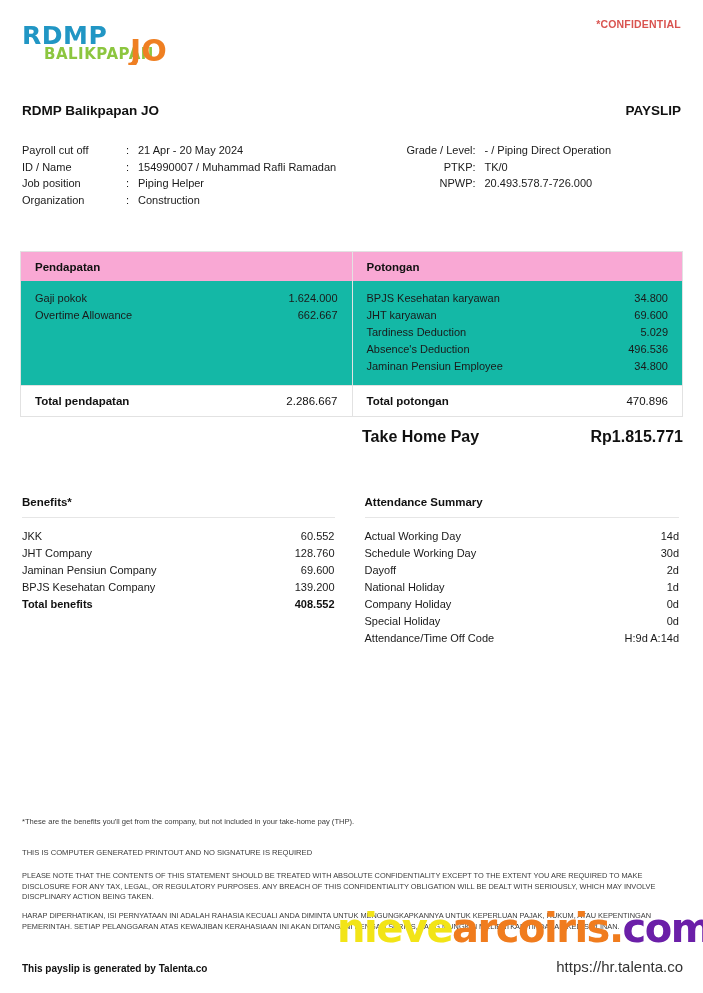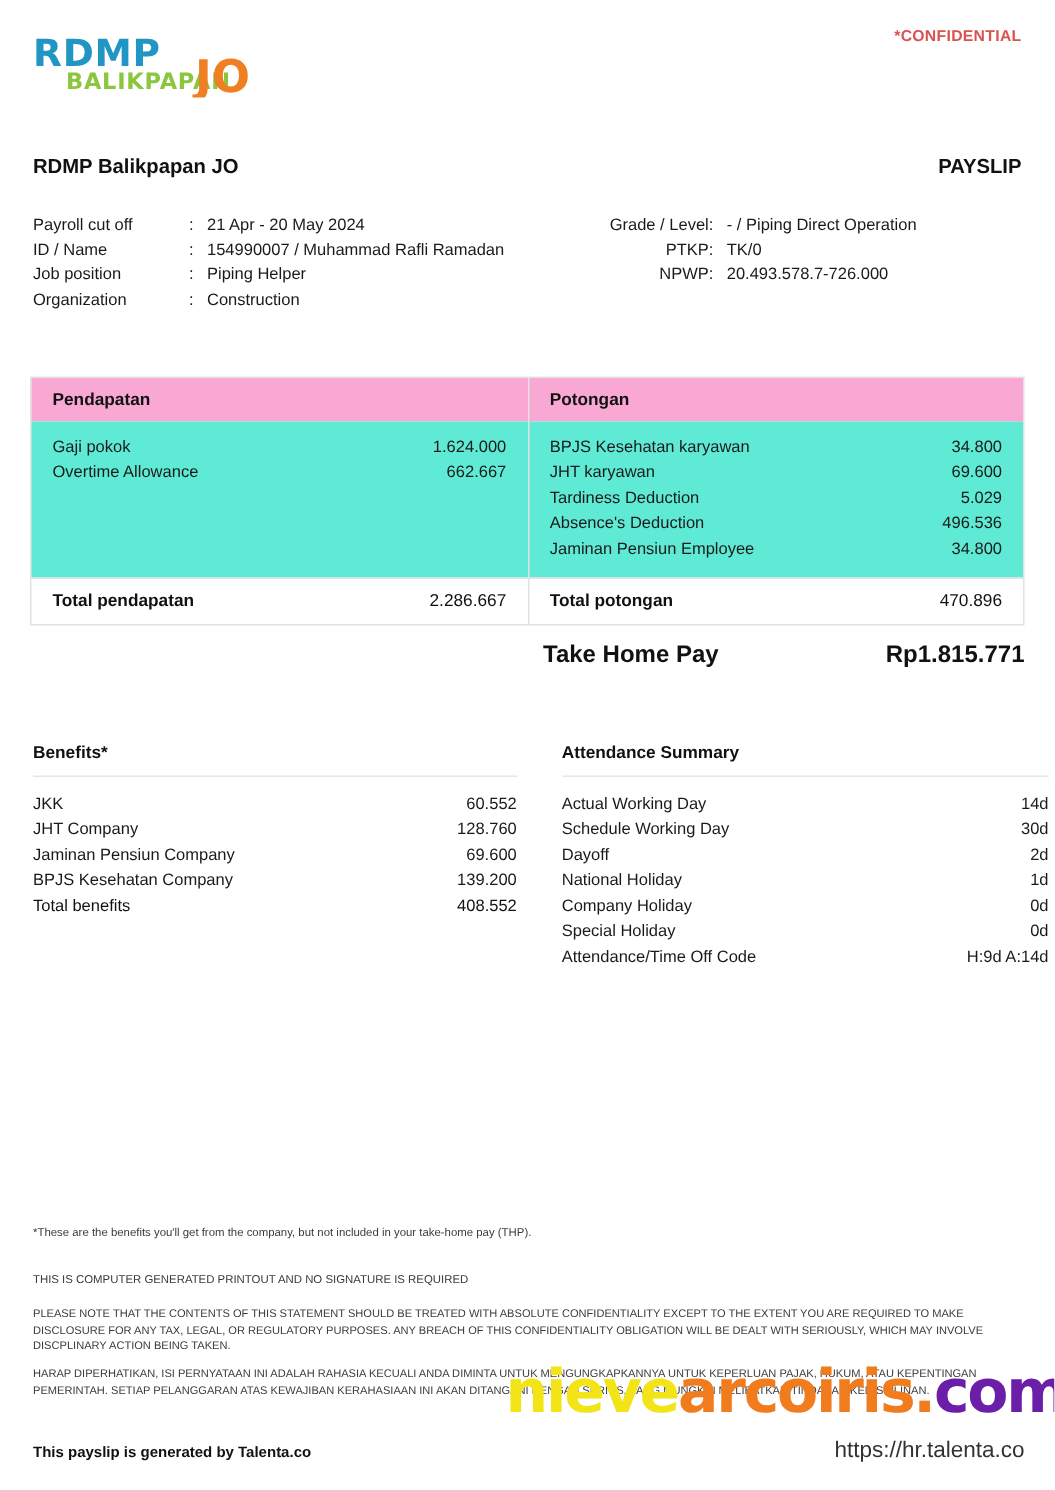--- a/index.html
+++ b/index.html
@@ -110,21 +110,21 @@
     padding: 0 14px;
     font-size: 11.5px;
     font-weight: bold;
     color: #111;
   }
   .tbl-head .cell + .cell { border-left: 1px solid #e2e2e2; }
 
   .tbl-body {
     display: flex;
     min-height: 103px;
-    background: #5eead4;
+    background: #14b8a6;
   }
   .tbl-body .cell {
     width: 50%;
     box-sizing: border-box;
     padding: 9px 14px 10px 14px;
   }
   .tbl-body .cell + .cell { border-left: 1px solid #e2e2e2; }
 
   .line {
     display: flex;
@@ -176,37 +176,37 @@
     color: #111;
     text-align: right;
     white-space: nowrap;
   }
 
   
   .lower {
     position: absolute;
     top: 496px;
     left: 22px;
-    right: 4px;
+    right: 24px;
     display: flex;
     justify-content: center;
   }
   .lower-col { width: 50%; box-sizing: border-box; }
   .lower-col.right { padding-left: 14px; }
   .lower-col.left { padding-right: 16px; }
   .sec-title {
     font-size: 11.5px;
     font-weight: bold;
     color: #111;
     padding-bottom: 9px;
     border-bottom: 1px solid #e6e6e6;
   }
   .sec-body { padding-top: 10px; }
   .sec-body .line.bold {
-    font-weight: normal;
+    font-weight: bold;
     color: #111;
     gap: 28px;
   }
   .note-benefit {
     top: 816px;
     position: absolute;
     left: 22px;
     right: 20px;
     font-size: 7.6px;
     color: #3a3a3a;

